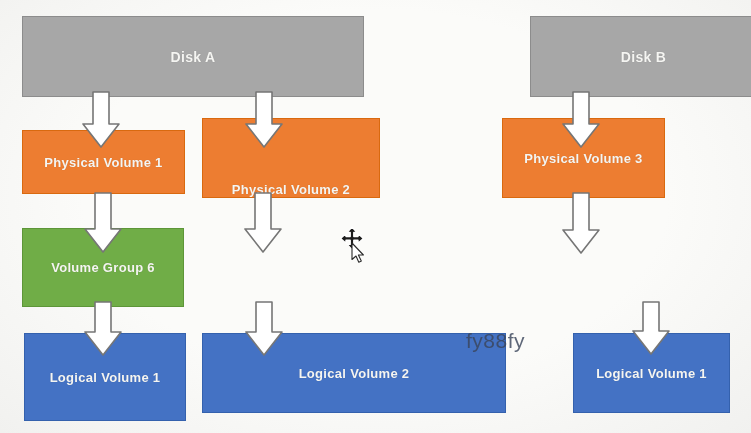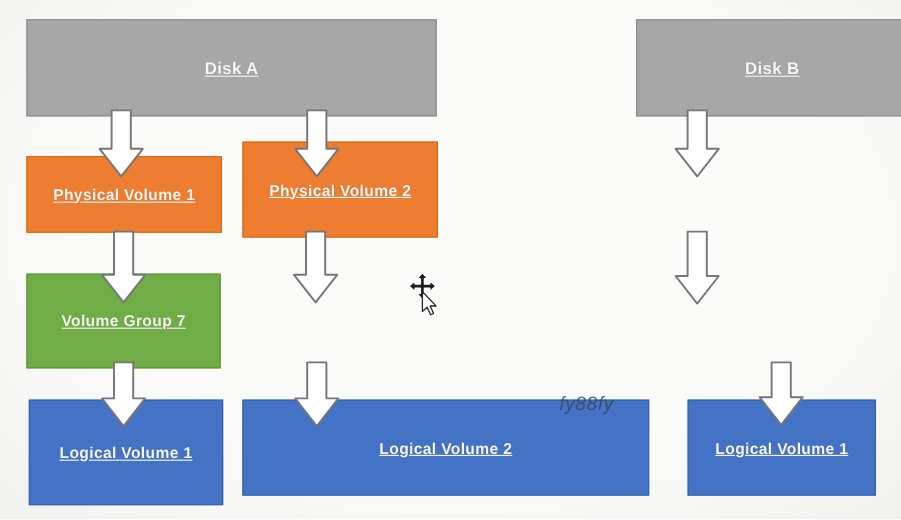--- a/index.html
+++ b/index.html
@@ -23,65 +23,66 @@
     justify-content: center;
     border: 1px solid transparent;
   }
   .node-label {
     color: #f5f5f2;
     font-weight: 600;
     font-size: 13px;
     letter-spacing: 0.3px;
     text-shadow: 0 0 1px rgba(0,0,0,0.18);
     white-space: nowrap;
-    text-decoration: underline;
   }
   .node.disk .node-label { font-size: 14px; }
   #arrow-layer {
     position: absolute;
     left: 0;
     top: 0;
     pointer-events: none;
   }
   #watermark {
     position: absolute;
-    font-size: 16px;
+    font-size: 21px;
     font-weight: 400;
     letter-spacing: 0.5px;
     pointer-events: none;
-    font-style: italic;
   }
   #mouse-cursor {
     position: absolute;
     pointer-events: none;
   }
 </style>
 </head>
 <body>
 
 <div id="stage">
   <div class="node disk" style="left: 22px; top: 16px; width: 342px; height: 81px; background: rgb(167, 167, 167); border-color: rgb(140, 140, 140);">
       <span class="node-label">Disk A</span>
     </div>
     <div class="node disk" style="left: 502px; top: 16px; width: 227px; height: 81px; background: rgb(167, 167, 167); border-color: rgb(140, 140, 140); margin-left: 28px;">
       <span class="node-label">Disk B</span>
     </div>
     <div class="node " style="left: 22px; top: 130px; width: 163px; height: 64px; background: rgb(237, 125, 49); border-color: rgb(217, 105, 15);">
       <span class="node-label">Physical Volume 1</span>
     </div>
-    <div class="node " style="left: 202px; top: 118px; width: 163px; height: 80px; background: rgb(237, 125, 49); border-color: rgb(217, 105, 15);">
+    <div class="node " style="left: 202px; top: 118px; width: 178px; height: 80px; background: rgb(237, 125, 49); border-color: rgb(217, 105, 15); align-items: flex-end;">
       <span class="node-label">Physical Volume 2</span>
     </div>
+    <div class="node " style="left: 502px; top: 118px; width: 163px; height: 80px; background: rgb(237, 125, 49); border-color: rgb(217, 105, 15);">
+      <span class="node-label">Physical Volume 3</span>
+    </div>
     <div class="node " style="left: 22px; top: 228px; width: 162px; height: 79px; background: rgb(112, 173, 71); border-color: rgb(93, 150, 56);">
-      <span class="node-label">Volume Group 7</span>
+      <span class="node-label">Volume Group 6</span>
     </div>
     <div class="node " style="left: 24px; top: 333px; width: 162px; height: 88px; background: rgb(68, 114, 196); border-color: rgb(52, 97, 173);">
       <span class="node-label">Logical Volume 1</span>
     </div>
-    <div class="node " style="left: 202px; top: 333px; width: 339px; height: 80px; background: rgb(68, 114, 196); border-color: rgb(52, 97, 173);">
+    <div class="node " style="left: 202px; top: 333px; width: 304px; height: 80px; background: rgb(68, 114, 196); border-color: rgb(52, 97, 173);">
       <span class="node-label">Logical Volume 2</span>
     </div>
     <div class="node " style="left: 573px; top: 333px; width: 157px; height: 80px; background: rgb(68, 114, 196); border-color: rgb(52, 97, 173);">
       <span class="node-label">Logical Volume 1</span>
     </div>
     <svg id="arrow-layer" width="751" height="433" viewBox="0 0 751 433">
       <polygon points="93,92 109,92 109,124 119,124 101,147 83,124 93,124" fill="#ffffff" stroke="#767676" stroke-width="1.6" stroke-linejoin="round"></polygon>
       <polygon points="256,92 272,92 272,124 282,124 264,147 246,124 256,124" fill="#ffffff" stroke="#767676" stroke-width="1.6" stroke-linejoin="round"></polygon>
       <polygon points="573,92 589,92 589,124 599,124 581,147 563,124 573,124" fill="#ffffff" stroke="#767676" stroke-width="1.6" stroke-linejoin="round"></polygon>
       <polygon points="95,193 111,193 111,229 121,229 103,252 85,229 95,229" fill="#ffffff" stroke="#767676" stroke-width="1.6" stroke-linejoin="round"></polygon>

